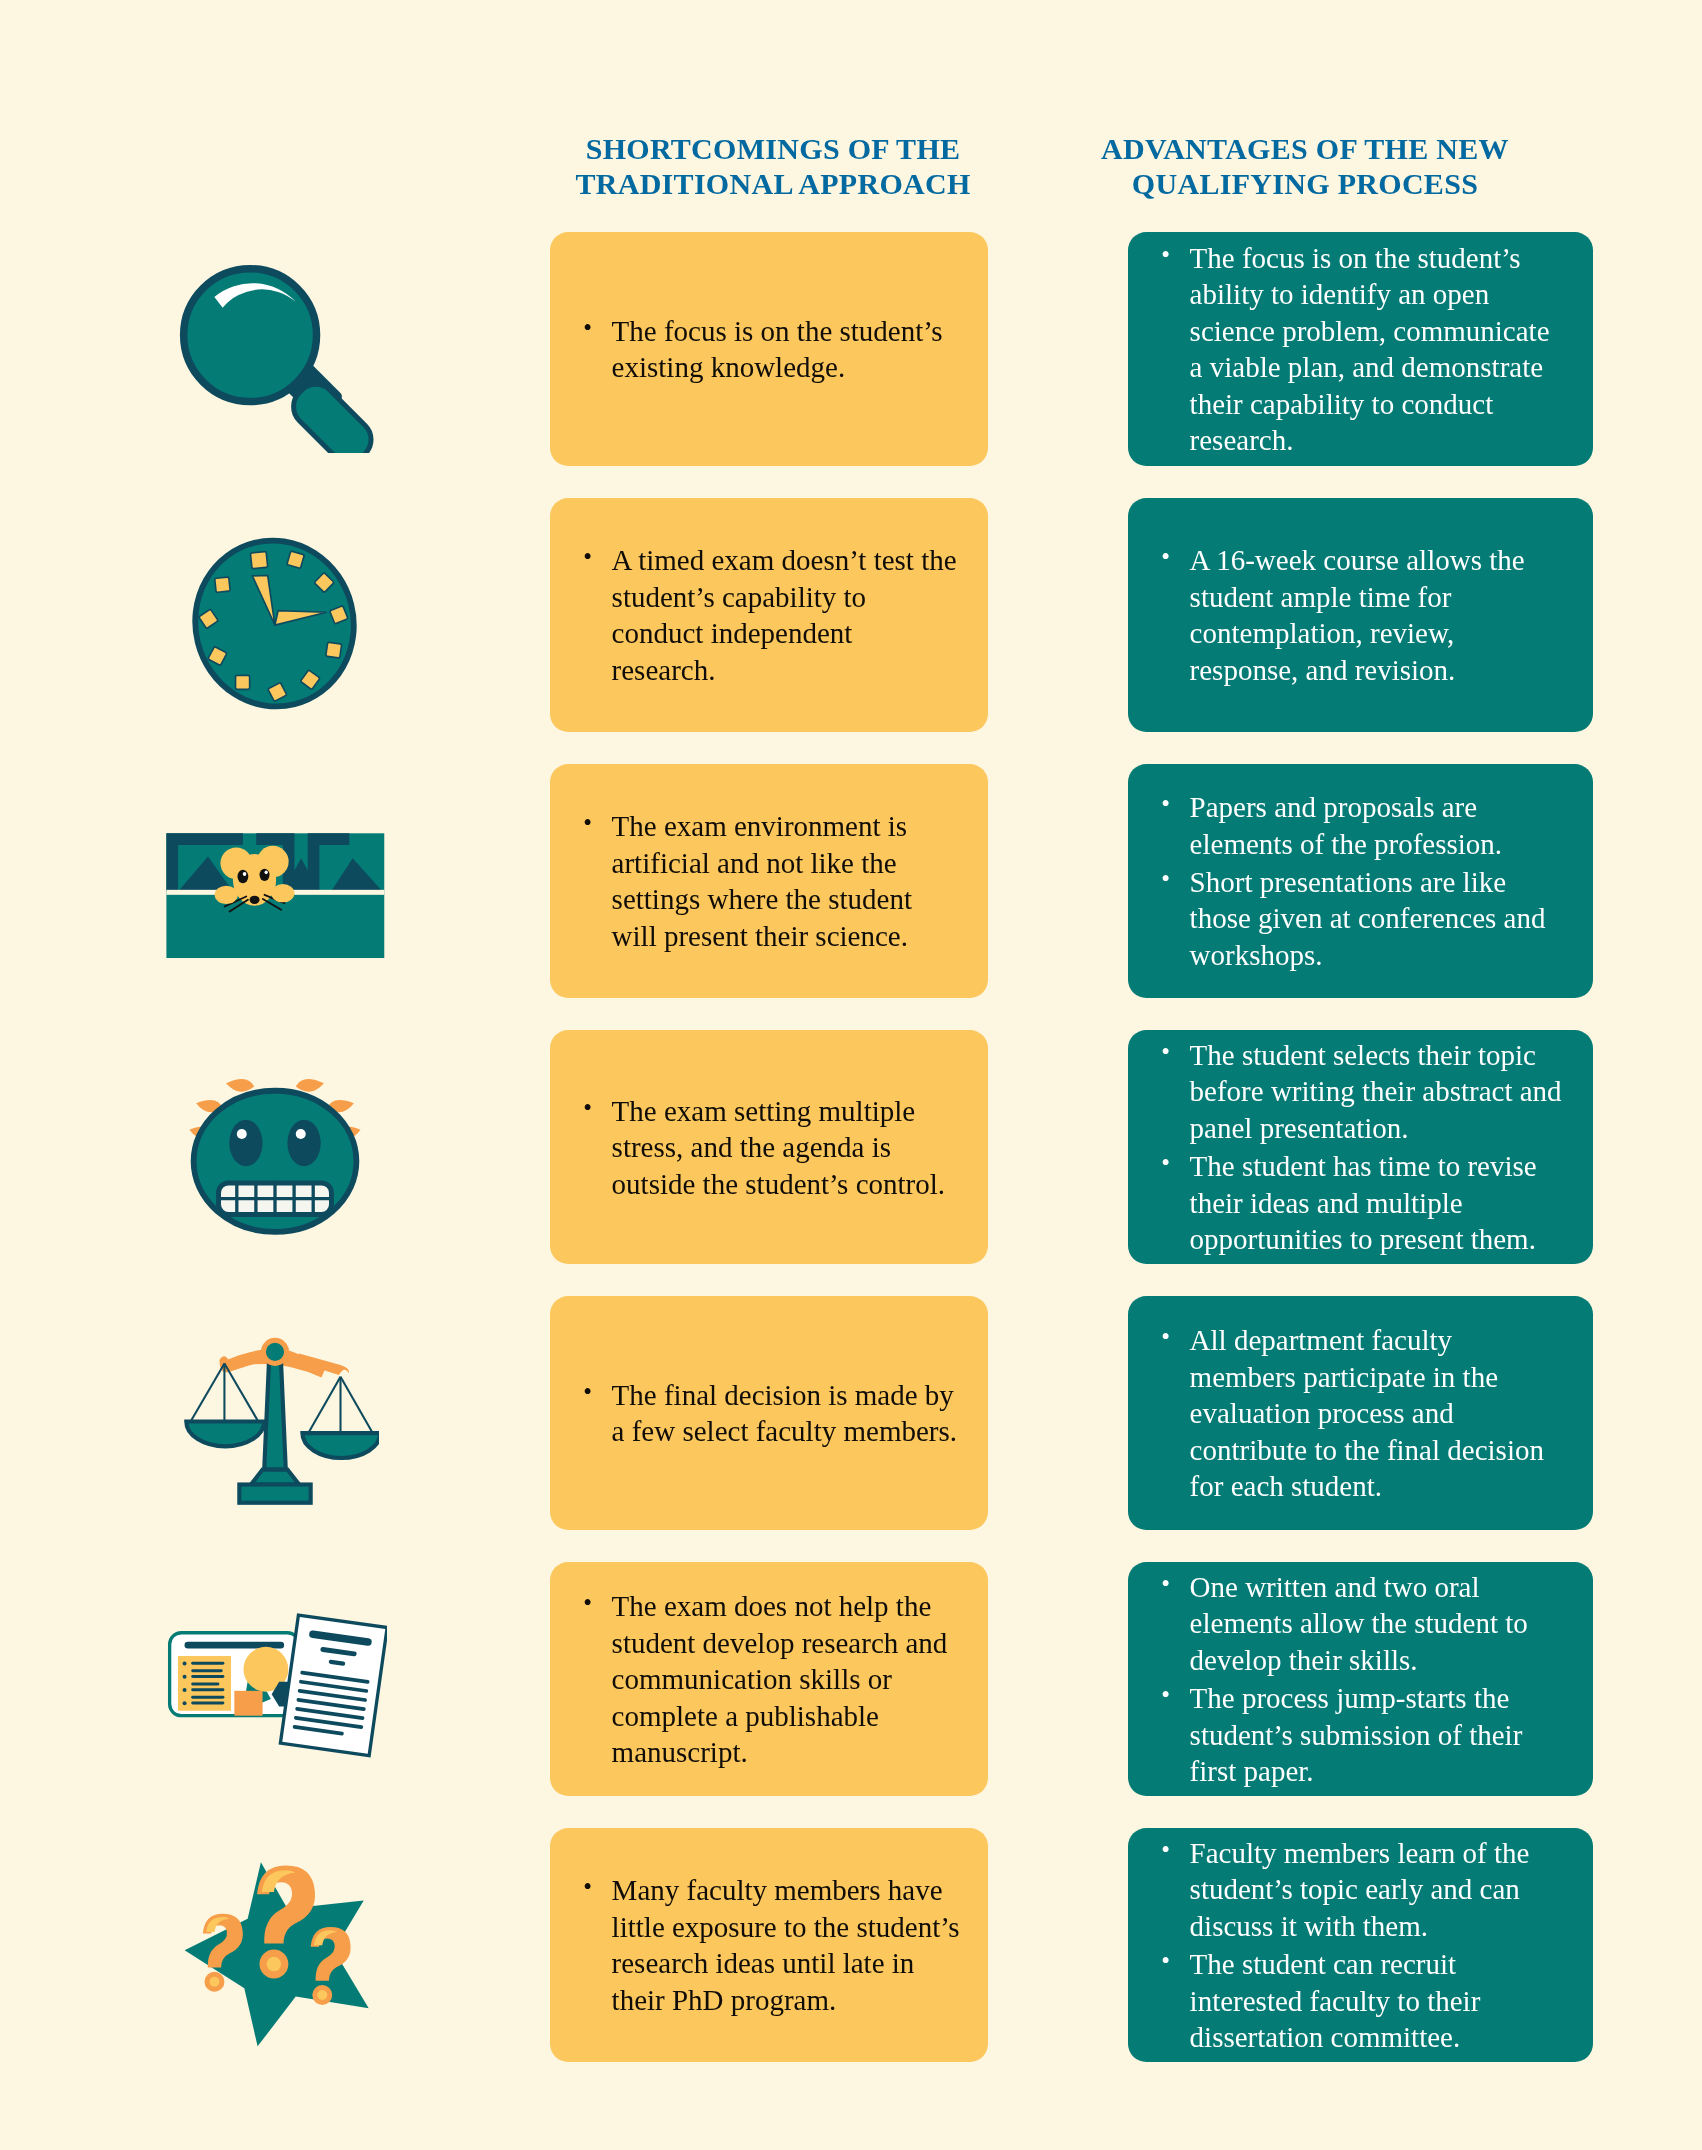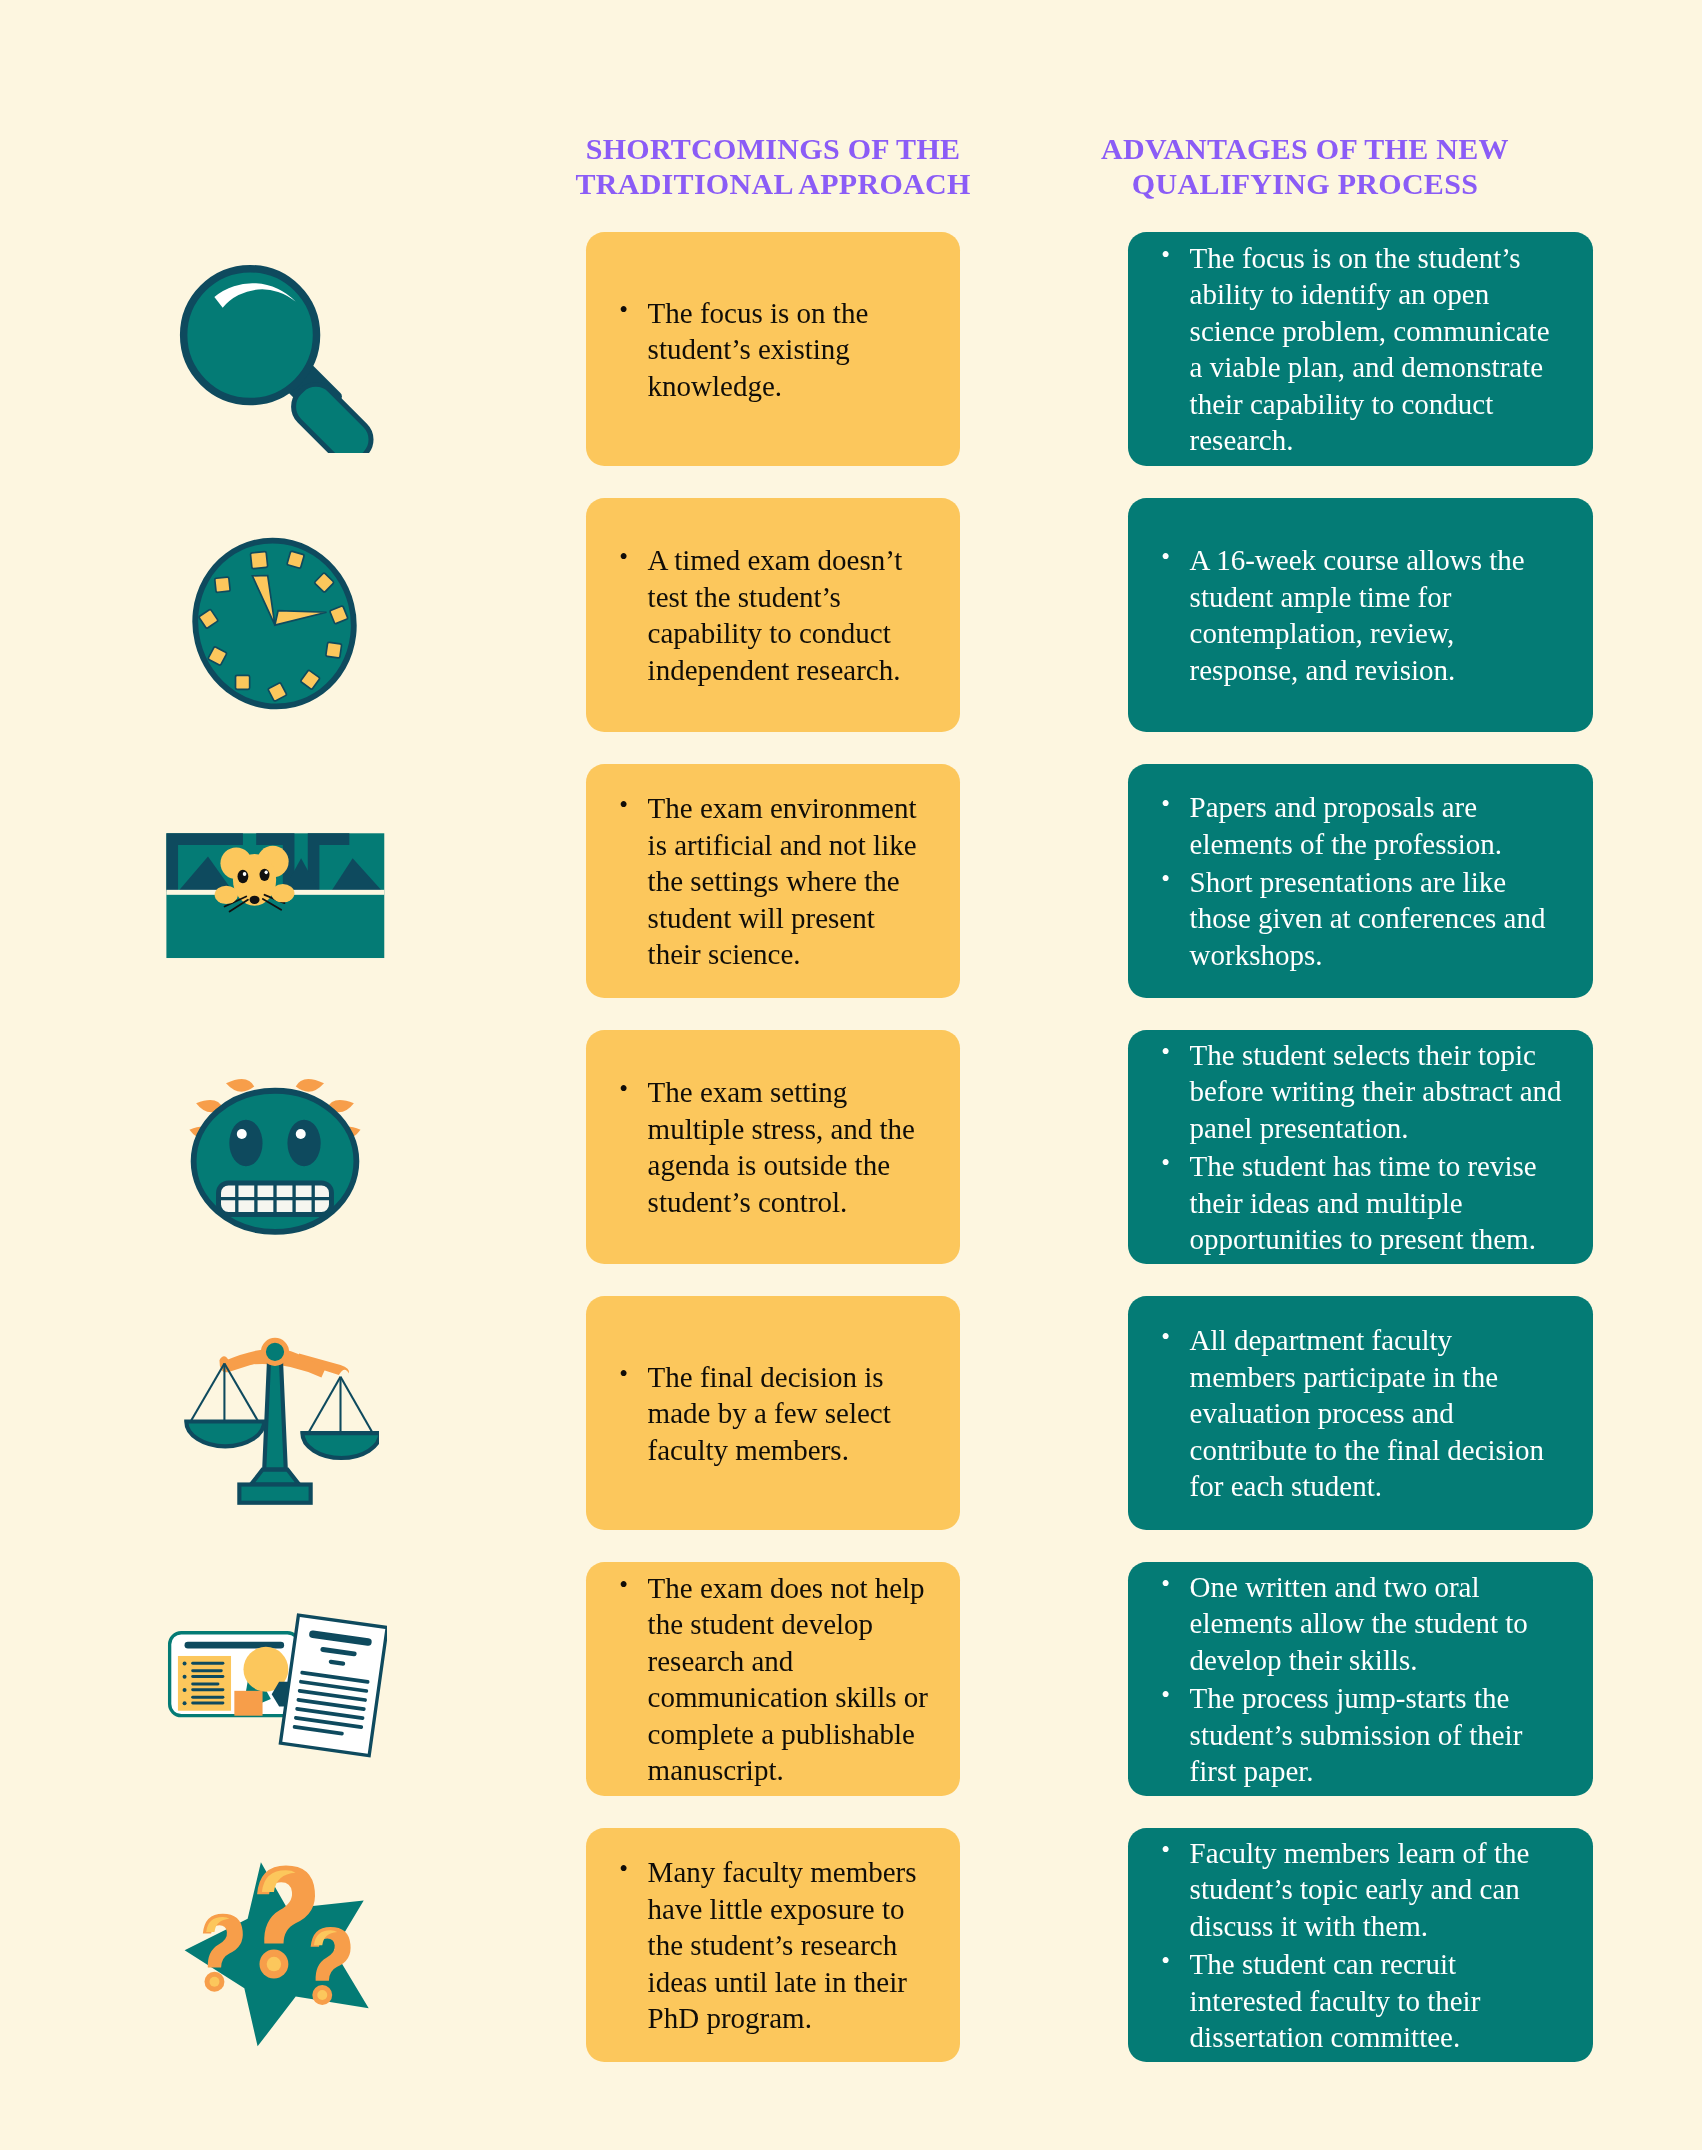--- a/index.html
+++ b/index.html
@@ -29,21 +29,21 @@
     height: 91px;
   }
   .col-header {
     position: absolute;
     text-align: center;
     font-family: "Liberation Serif", "DejaVu Serif", serif;
     font-weight: bold;
     font-size: 30px;
     line-height: 1.18;
     letter-spacing: 0.3px;
-    color: #8b5cf6;
+    color: #0369a1;
   }
   .col-header.left  { left: 507px; width: 532px; }
   .col-header.right { left: 1039px; width: 532px; }
 
   
   .rows {
     position: absolute;
     top: 224px;
     left: 0;
     width: 1703px;
@@ -72,24 +72,23 @@
     position: absolute;
     top: 8.3px;
     border-radius: 18.3px;
     display: flex;
     flex-direction: column;
     justify-content: center;
     padding: 18.3px 28px 18.3px 21.6px;
   }
   .card.shortcoming {
     left: 550px;
-    width: 374px;
+    width: 438px;
     height: 234px;
     background: #FCC75C;
-    margin-left: 36px;
   }
   .card.advantage {
     left: 1128px;
     width: 465px;
     height: 234px;
     background: #047B75;
   }
 
   ul.bullets { list-style: none; }
   ul.bullets li {

